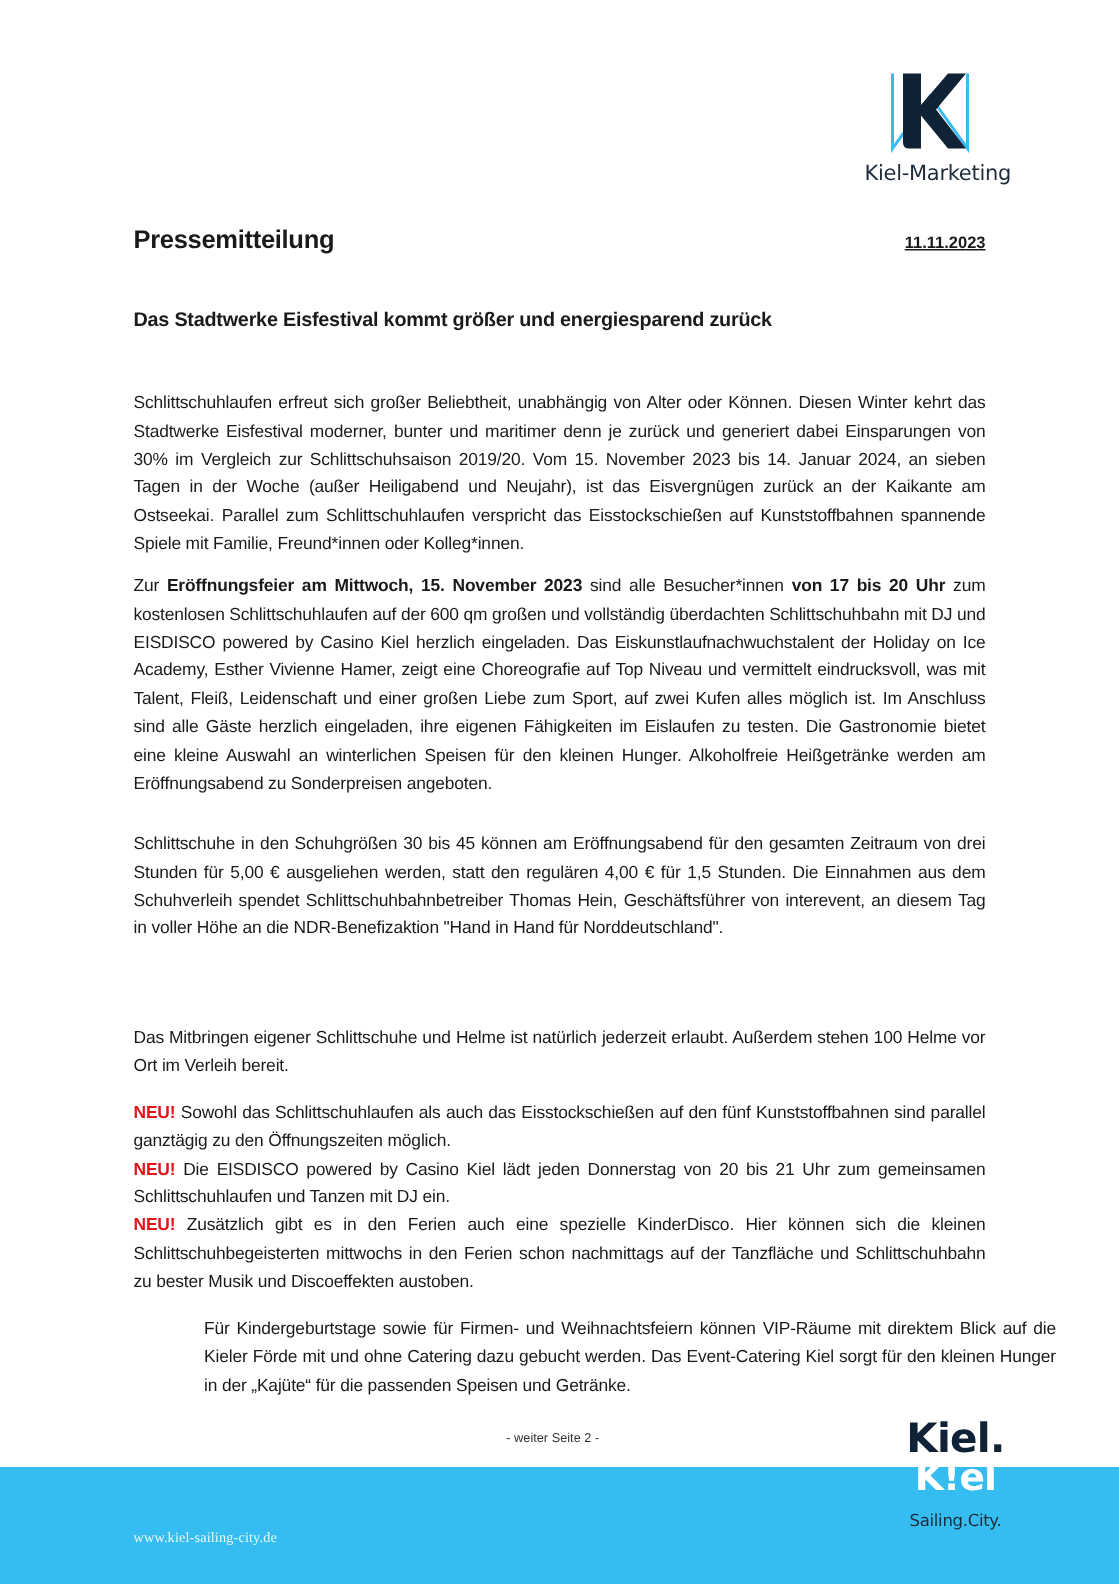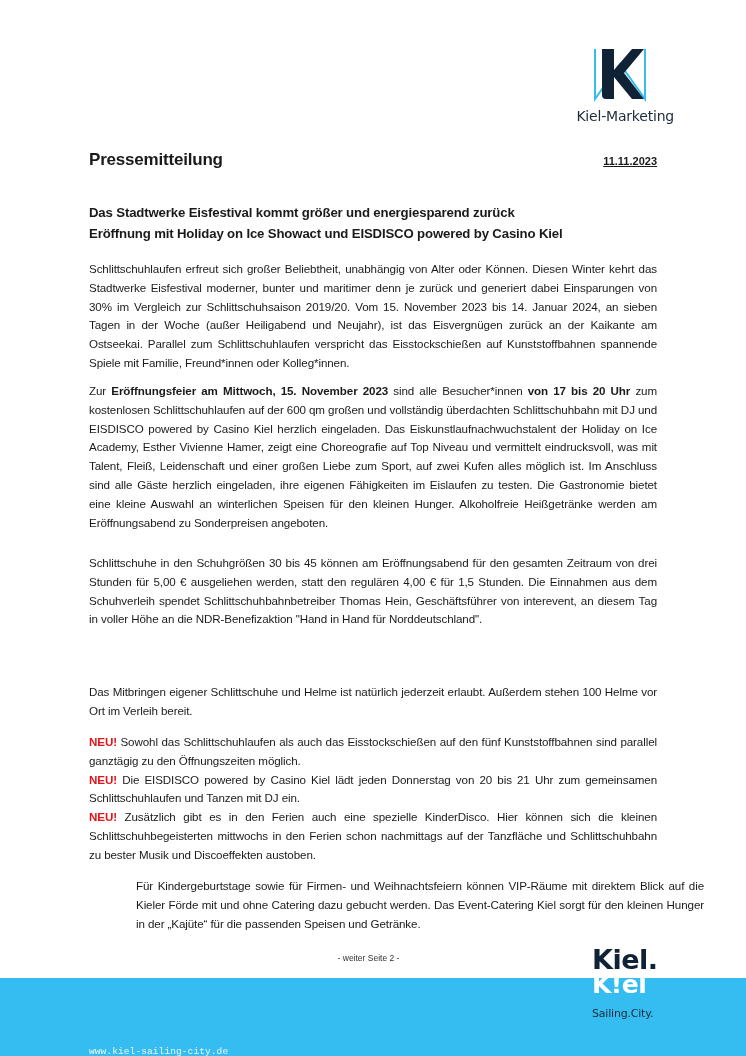--- a/index.html
+++ b/index.html
@@ -16,22 +16,22 @@
     }
     .title-row { position: absolute; left: 89px; top: 150px; width: 568px; display: flex; justify-content: space-between; align-items: baseline; }
     .title { font-size: 17px; font-weight: bold; letter-spacing: -0.2px; }
     .date { font-size: 11px; font-weight: bold; text-decoration: underline; }
     .headline { position: absolute; left: 89px; top: 202px; width: 580px; font-size: 13.2px; font-weight: bold; line-height: 21px; letter-spacing: -0.15px; }
     .body-text { position: absolute; left: 89px; width: 568px; font-size: 11.6px; line-height: 18.8px; text-align: justify; letter-spacing: -0.1px; }
     .body-text p { margin: 0; }
     .neu { color: #e3141a; font-weight: bold; }
     .cont { position: absolute; left: 0; width: 746px; top: 953px; text-align: center; font-size: 8.5px; color: #333; padding-right: 9px; box-sizing: border-box; }
     .footer-band { position: absolute; left: 0; top: 978px; width: 746px; height: 78px; background: #35bcf0; }
-    .footer-url { position: absolute; left: 89px; top: 1046px; font-family: Liberation Mono, monospace; font-size: 9.5px; color: #eaf8fe; letter-spacing: 0.1px; }
-    .kiel-logo { position: absolute; left: 592px; top: 946px; width: 90px; }
+    .footer-url { position: absolute; left: 89px; top: 1021px; font-family: Liberation Serif, serif; font-size: 9.5px; color: #eaf8fe; letter-spacing: 0.1px; }
+    .kiel-logo { position: absolute; left: 592px; top: 946px; width: 90px; text-align: center; }
     .kiel-dark { font-family: "DejaVu Sans", sans-serif; font-weight: bold; font-size: 27px; color: #0f2236; letter-spacing: -0.5px; line-height: 28px; }
     .kiel-white { font-family: "DejaVu Sans", sans-serif; font-weight: bold; font-size: 25px; color: #ffffff; letter-spacing: -0.5px; line-height: 26px; margin-top: -2px; }
     .sailing { font-family: "DejaVu Sans", sans-serif; font-size: 11px; color: #1d2b3a; margin-top: 9px; letter-spacing: -0.2px; }
   </style>
 </head>
 <body>
 
 <div class="logo-km">
   <svg width="56" height="56" viewBox="0 0 56 56">
     <polyline points="3,3 3,53 28,18 53,53 53,3" fill="none" stroke="#35bcf0" stroke-width="2"></polyline>
@@ -40,21 +40,20 @@
   <div class="km-text">Kiel-Marketing</div>
 </div>
 
 <div class="title-row">
   <span class="title">Pressemitteilung</span>
   <span class="date">11.11.2023</span>
 </div>
 
 <div class="headline">
   <div>Das Stadtwerke Eisfestival kommt größer und energiesparend zurück</div>
-  <div>Eröffnung mit Holiday on Ice Showact und EISDISCO powered by Casino Kiel</div>
 </div>
 
 <div class="body-text" style="top:260px;">
   <p>Schlittschuhlaufen erfreut sich großer Beliebtheit, unabhängig von Alter oder Können. Diesen Winter kehrt das Stadtwerke Eisfestival moderner, bunter und maritimer denn je zurück und generiert dabei Einsparungen von 30% im Vergleich zur Schlittschuhsaison 2019/20. Vom 15. November 2023 bis 14. Januar 2024, an sieben Tagen in der Woche (außer Heiligabend und Neujahr), ist das Eisvergnügen zurück an der Kaikante am Ostseekai. Parallel zum Schlittschuhlaufen verspricht das Eisstockschießen auf Kunststoffbahnen spannende Spiele mit Familie, Freund*innen oder Kolleg*innen.</p>
 </div>
 
 <div class="body-text" style="top:382px;">
   <p><span>Zur </span><b>Eröffnungsfeier am Mittwoch, 15. November 2023</b><span> sind alle Besucher*innen </span><b>von 17 bis 20 Uhr</b><span> zum kostenlosen Schlittschuhlaufen auf der 600 qm großen und vollständig überdachten Schlittschuhbahn mit DJ und EISDISCO powered by Casino Kiel herzlich eingeladen. Das Eiskunstlaufnachwuchstalent der Holiday on Ice Academy, Esther Vivienne Hamer, zeigt eine Choreografie auf Top Niveau und vermittelt eindrucksvoll, was mit Talent, Fleiß, Leidenschaft und einer großen Liebe zum Sport, auf zwei Kufen alles möglich ist. Im Anschluss sind alle Gäste herzlich eingeladen, ihre eigenen Fähigkeiten im Eislaufen zu testen. Die Gastronomie bietet eine kleine Auswahl an winterlichen Speisen für den kleinen Hunger. Alkoholfreie Heißgetränke werden am Eröffnungsabend zu Sonderpreisen angeboten.</span></p>
 </div>
 

